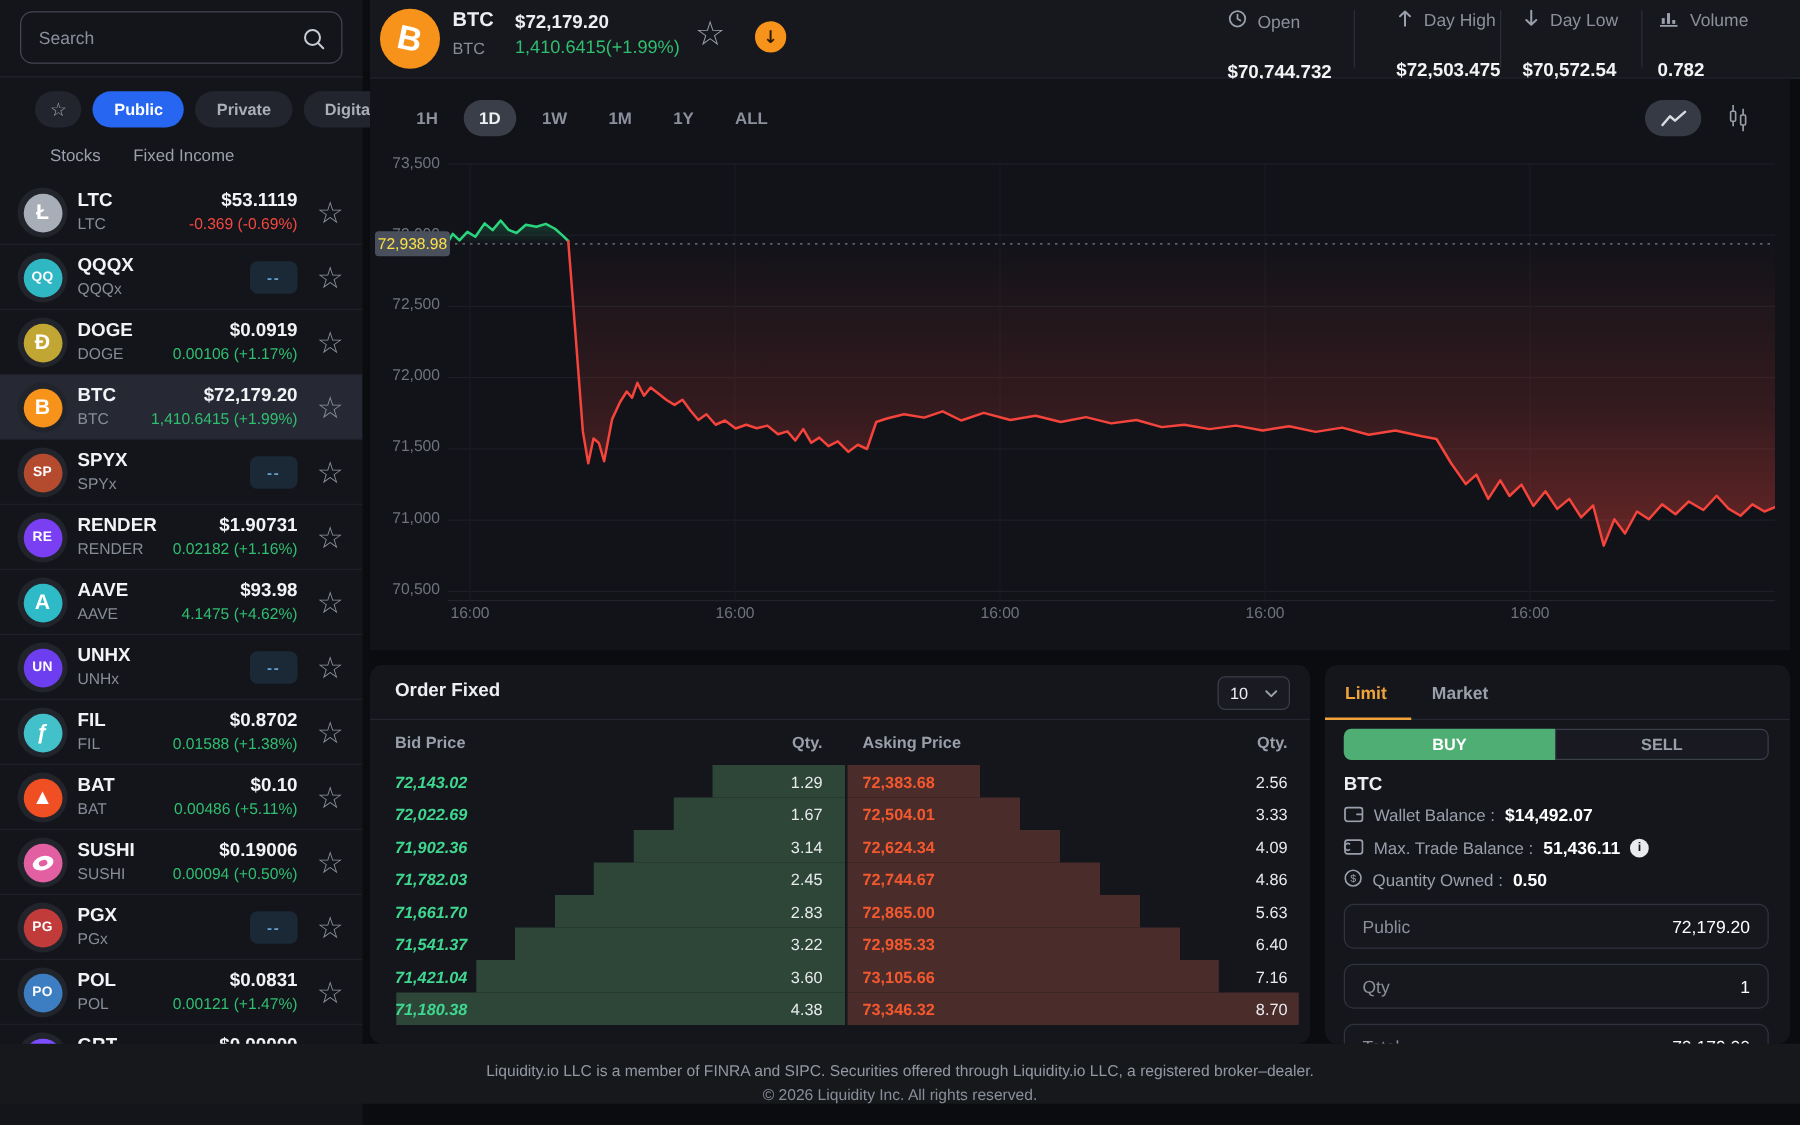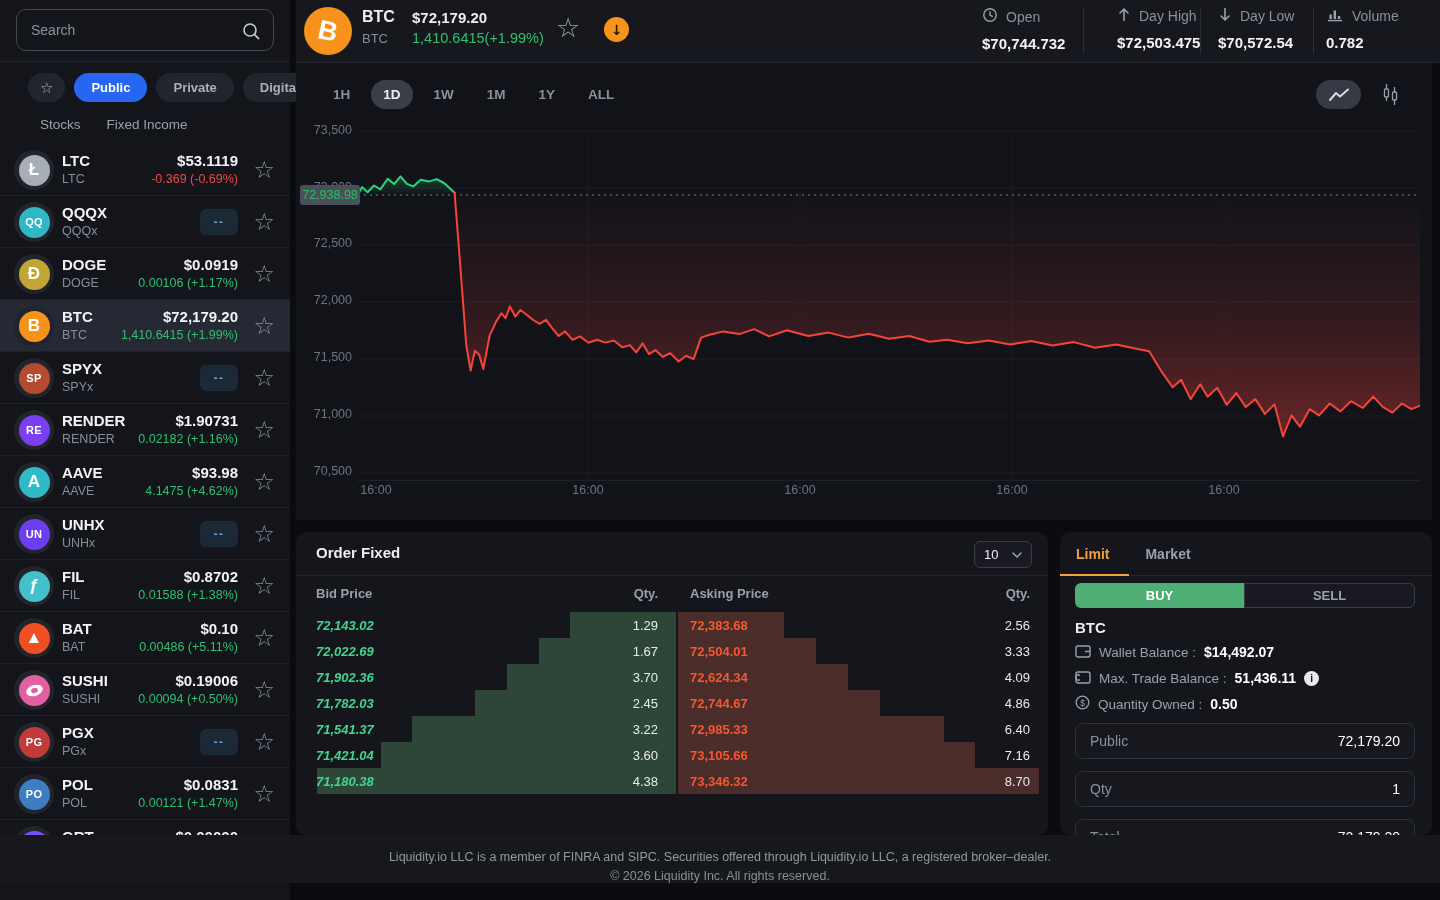--- a/index.html
+++ b/index.html
@@ -55,36 +55,36 @@
   .hsub { position:absolute; left:66px; top:31px; font-size:13px; color:#878d98; }
   .hprice { position:absolute; left:116px; top:9px; font-size:15px; font-weight:bold; }
   .hchg { position:absolute; left:116px; top:30px; font-size:14.5px; color:#2fbf71; }
   .hstar { position:absolute; left:260px; top:12px; font-size:27px; color:#9aa0ab; line-height:32px;
     font-family:"DejaVu Sans",sans-serif; cursor:pointer; }
   .hdown { position:absolute; left:308px; top:17px; width:25px; height:25px; border-radius:50%; background:#f7931a;
     color:#2b1a02; font-weight:bold; font-size:14px; display:flex; align-items:center; justify-content:center;
     font-family:"DejaVu Sans",sans-serif; cursor:pointer; }
   .stat { position:absolute; top:0; }
   .stat .lab { display:flex; gap:8px; align-items:center; font-size:14px; color:#8b909c; margin-top:7px; }
-  .stat .val { font-size:15px; font-weight:bold; margin-top:9px; color:#f2f3f5; }
+  .stat .val { font-size:15px; font-weight:bold; margin-top:23px; color:#f2f3f5; }
   .hdiv { position:absolute; top:8px; height:46px; width:1px; background:#2a2d36; }
 
   
   .chart-panel { position:absolute; left:296px; top:63px; width:1136px; height:457px; background:#121319; }
   .ranges { position:absolute; left:25px; top:15px; display:flex; gap:9px; align-items:center; height:32px; }
   .range { font-size:13.5px; color:#8b909c; font-weight:bold; padding:7px 12px; border-radius:16px;
     background:transparent; border:none; cursor:pointer; font-family:inherit; }
   .range.active { background:#3a3e48; color:#eef0f3; }
   .toggle-line { position:absolute; left:1020px; top:17px; width:45px; height:29px; border-radius:15px; background:#363a44;
     display:flex; align-items:center; justify-content:center; cursor:pointer; }
   .toggle-candle { position:absolute; left:1086px; top:20px; cursor:pointer; }
   .ylab { position:absolute; left:0; width:56px; text-align:right; font-size:12.5px; color:#6e737e; height:16px; }
   .xlab { position:absolute; top:420px; width:44px; text-align:center; font-size:12.5px; color:#6e737e; }
   .pricetag { position:absolute; left:4px; top:122px; width:60px; height:20px; background:#4a505b; border-radius:3px;
-    color:#22c55e; font-size:12.5px; display:flex; align-items:center; justify-content:center; z-index:3; }
+    color:#fde047; font-size:12.5px; display:flex; align-items:center; justify-content:center; z-index:3; }
   #chart-svg { position:absolute; left:62px; top:57px; }
 
   
   .orderbook { position:absolute; left:296px; top:532px; width:752px; height:303px; background:#15161c;
     border-radius:10px; overflow:hidden; }
   .ob-head { position:relative; height:44px; border-bottom:1px solid #22252d; }
   .ob-title { position:absolute; left:20px; top:12px; font-size:15px; font-weight:bold; }
   .ob-select { position:absolute; right:16px; top:9px; width:58px; height:27px; border:1px solid #3a3e48;
     border-radius:6px; background:#1a1b22; display:flex; align-items:center; justify-content:space-between;
     padding:0 9px; font-size:13px; color:#eceef2; cursor:pointer; }
@@ -454,31 +454,39 @@
           <span class="askbar" style="width: 138px; top: 0px;"></span>
           <span class="bidp">72,022.69</span>
           <span class="bidq">1.67</span>
           <span class="askp">72,504.01</span>
           <span class="askq">3.33</span>
         </div>
         <div class="obrow">
           <span class="bidbar" style="width: 169px; top: 0px;"></span>
           <span class="askbar" style="width: 170px; top: 0px;"></span>
           <span class="bidp">71,902.36</span>
-          <span class="bidq">3.70</span>
+          <span class="bidq">3.14</span>
           <span class="askp">72,624.34</span>
           <span class="askq">4.09</span>
         </div>
         <div class="obrow">
           <span class="bidbar" style="width: 201px; top: 0px;"></span>
           <span class="askbar" style="width: 202px; top: 0px;"></span>
           <span class="bidp">71,782.03</span>
           <span class="bidq">2.45</span>
           <span class="askp">72,744.67</span>
           <span class="askq">4.86</span>
+        </div>
+        <div class="obrow">
+          <span class="bidbar" style="width: 232px; top: 0px;"></span>
+          <span class="askbar" style="width: 234px; top: 0px;"></span>
+          <span class="bidp">71,661.70</span>
+          <span class="bidq">2.83</span>
+          <span class="askp">72,865.00</span>
+          <span class="askq">5.63</span>
         </div>
         <div class="obrow">
           <span class="bidbar" style="width: 264px; top: 0px;"></span>
           <span class="askbar" style="width: 266px; top: 0px;"></span>
           <span class="bidp">71,541.37</span>
           <span class="bidq">3.22</span>
           <span class="askp">72,985.33</span>
           <span class="askq">6.40</span>
         </div>
         <div class="obrow">

